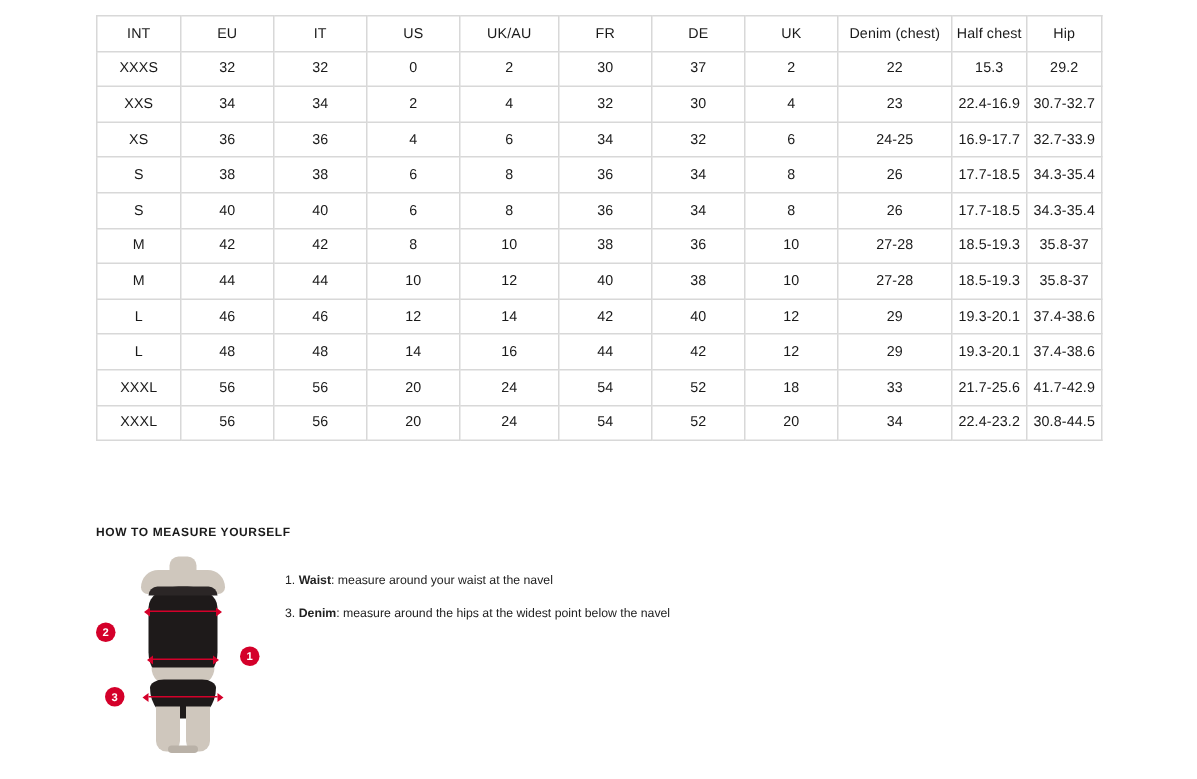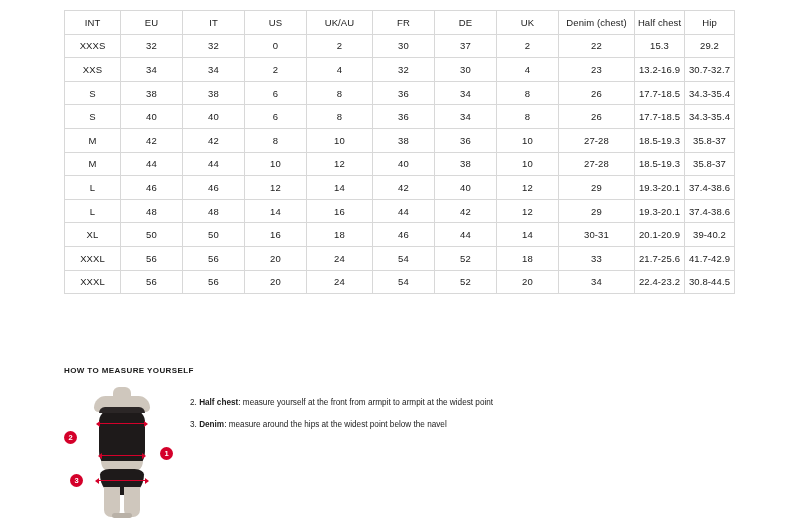--- a/index.html
+++ b/index.html
@@ -62,21 +62,20 @@
   col.c8 { width: 76px; }
   col.c9 { width: 50px; }
   col.c10 { width: 50px; }
 
   
   .measure-section {
     position: absolute;
     left: 64px;
     top: 350px;
     width: 670px;
-    margin-top: 16px;
   }
   .measure-title {
     font-size: 8px;
     font-weight: bold;
     letter-spacing: 0.4px;
     color: #1a1a1a;
     margin-bottom: 10px;
   }
   .measure-body {
     position: relative;
@@ -279,22 +278,35 @@
         <tr>
           <td>XXS</td>
           <td>34</td>
           <td>34</td>
           <td>2</td>
           <td>4</td>
           <td>32</td>
           <td>30</td>
           <td>4</td>
           <td>23</td>
-          <td>13.2-16.9</td>
+          <td>22.4-16.9</td>
           <td>30.7-32.7</td>
+        </tr>
+        <tr>
+          <td>XS</td>
+          <td>36</td>
+          <td>36</td>
+          <td>4</td>
+          <td>6</td>
+          <td>34</td>
+          <td>32</td>
+          <td>6</td>
+          <td>24-25</td>
+          <td>16.9-17.7</td>
+          <td>32.7-33.9</td>
         </tr>
         <tr>
           <td>S</td>
           <td>38</td>
           <td>38</td>
           <td>6</td>
           <td>8</td>
           <td>36</td>
           <td>34</td>
           <td>8</td>
@@ -361,33 +373,20 @@
           <td>14</td>
           <td>16</td>
           <td>44</td>
           <td>42</td>
           <td>12</td>
           <td>29</td>
           <td>19.3-20.1</td>
           <td>37.4-38.6</td>
         </tr>
         <tr>
-          <td>XL</td>
-          <td>50</td>
-          <td>50</td>
-          <td>16</td>
-          <td>18</td>
-          <td>46</td>
-          <td>44</td>
-          <td>14</td>
-          <td>30-31</td>
-          <td>20.1-20.9</td>
-          <td>39-40.2</td>
-        </tr>
-        <tr>
           <td>XXXL</td>
           <td>56</td>
           <td>56</td>
           <td>20</td>
           <td>24</td>
           <td>54</td>
           <td>52</td>
           <td>18</td>
           <td>33</td>
           <td>21.7-25.6</td>
@@ -432,22 +431,22 @@
           <div class="arrow-line arrow-hip"></div>
         </div>
 
         <div class="marker marker-1">1</div>
         <div class="marker marker-2">2</div>
         <div class="marker marker-3">3</div>
       </div>
 
       <div class="notes-col">
         <div class="note">
-          <span>2.</span>
-          <b>Half chest</b><span>: measure yourself at the front from armpit to armpit at the widest point</span>
+          <span>1.</span>
+          <b>Waist</b><span>: measure around your waist at the navel</span>
         </div>
         <div class="note">
           <span>3.</span>
           <b>Denim</b><span>: measure around the hips at the widest point below the navel</span>
         </div>
       </div>
 
     </div>
   </div>
 

